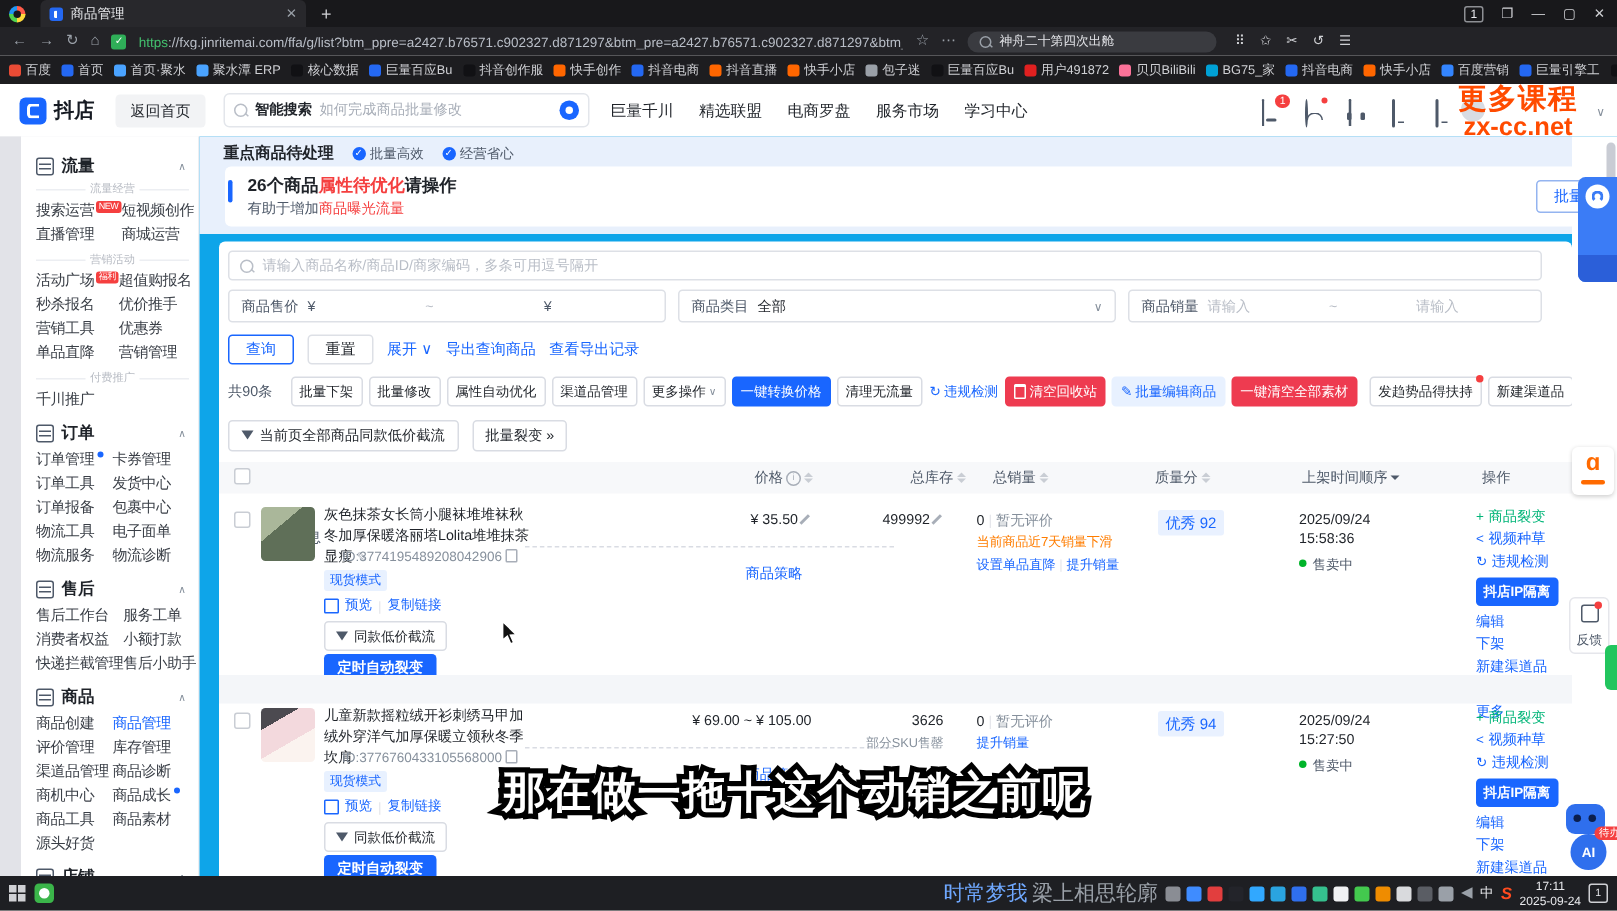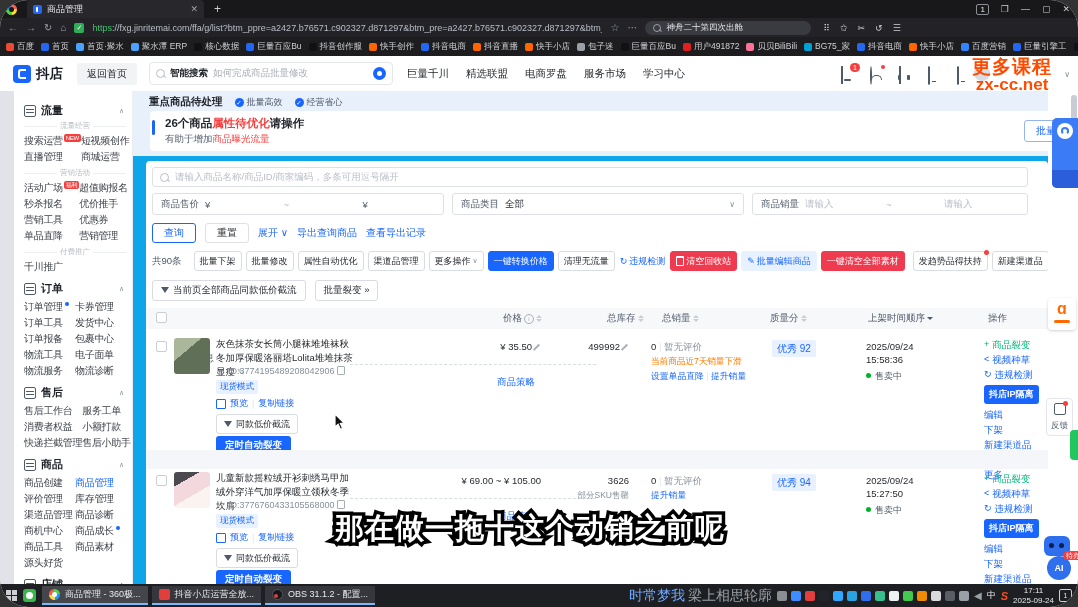--- a/index.html
+++ b/index.html
@@ -1,17 +1,17 @@
 <!DOCTYPE html>
 <html><head>
 <meta charset="utf-8">
 <style>
   html,body{margin:0;padding:0;background:#333;}
   .screen{position:relative;width:1078px;height:607px;overflow:hidden;background:#fff;
-    font-family:"Liberation Sans","DejaVu Sans",sans-serif;border-radius:28px;-webkit-font-smoothing:antialiased;}
+    font-family:"Liberation Sans","DejaVu Sans",sans-serif;-webkit-font-smoothing:antialiased;}
   
   .tabbar{position:absolute;left:0;top:0;right:0;height:18px;background:#18181b;display:flex;align-items:center;}
   .blogo{width:11px;height:11px;border-radius:50%;margin-left:6px;position:relative;
     background:conic-gradient(#ff5b4a 0 25%,#ffd93b 25% 50%,#4fd34f 50% 75%,#2196f3 75% 100%);}
   .blogo::after{content:"";position:absolute;inset:3px;border-radius:50%;background:#18181b;}
   .tab{height:18px;margin-left:10px;width:165px;background:#28282c;display:flex;align-items:center;gap:5px;
     padding:0 6px;border-radius:4px 4px 0 0;color:#e8e9ec;font-size:9px;}
   .tabfav{width:9px;height:9px;border-radius:2px;background:#2468f2;position:relative;}
   .tabfav::after{content:"";position:absolute;inset:2px 3px;border-left:2px solid #fff;border-radius:1px;}
   .tabx{margin-left:auto;color:#9aa0a8;font-size:9px;}
@@ -764,34 +764,20 @@
   </div>
 
   <div class="taskbar">
     <span class="startic">
         <i></i>
         <i></i>
         <i></i>
         <i></i>
       </span>
     <span class="greenapp"></span>
-    <span id="tapps" style="display:flex;gap:4px;">
-        <span class="tapp active">
-          <span class="c360"></span>
-          <span>商品管理 - 360极...</span>
-        </span>
-        <span class="tapp">
-          <span class="wps"></span>
-          <span>抖音小店运营全放...</span>
-        </span>
-        <span class="tapp">
-          <span class="obs"></span>
-          <span>OBS 31.1.2 - 配置...</span>
-        </span>
-      </span>
     <div class="tray">
       <span class="lyrics"><span class="bl">时常梦我</span><span class="gr">梁上相思轮廓</span></span>
       <span id="trayicons" style="display:flex;gap:4px;align-items:center;">
           <span class="tico" style="background: rgb(138, 141, 148);"></span>
           <span class="tico" style="background: rgb(63, 140, 255);"></span>
           <span class="tico" style="background: rgb(226, 62, 62);"></span>
           <span class="tico" style="background: rgb(35, 36, 42);"></span>
           <span class="tico" style="background: rgb(49, 168, 255);"></span>
           <span class="tico" style="background: rgb(42, 164, 224);"></span>
           <span class="tico" style="background: rgb(47, 111, 237);"></span>

